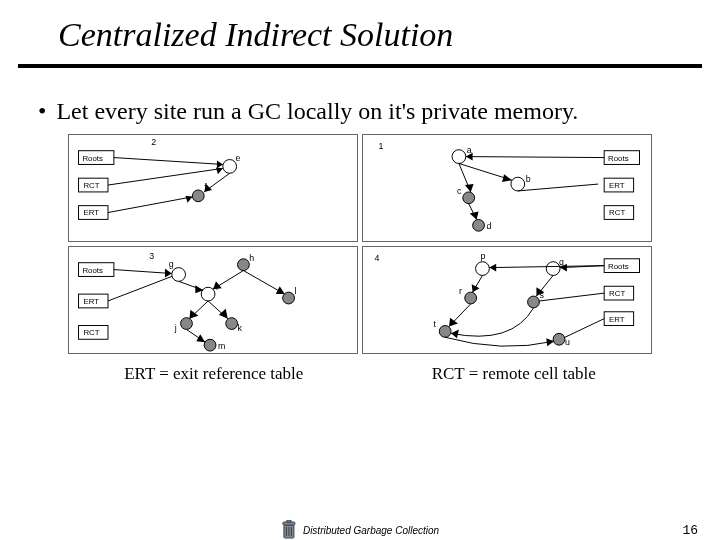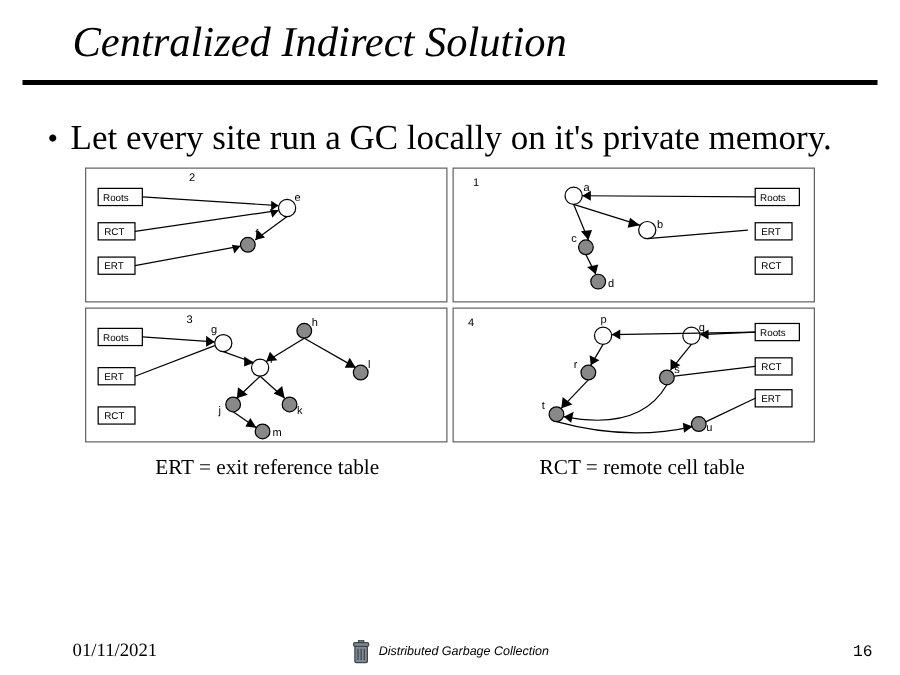--- a/index.html
+++ b/index.html
@@ -26,21 +26,21 @@
   .bullet-row {
     padding: 28px 38px 0 38px;
     display: flex;
   }
   .bullet-dot {
     font-size: 24px;
     line-height: 30px;
     padding-right: 10px;
   }
   .bullet-text {
-    font-size: 28px;
+    font-size: 24px;
     line-height: 30px;
   }
   .diagrams {
     margin: 8px auto 0 auto;
     width: 584px;
     display: grid;
     grid-template-columns: 1fr 1fr;
     grid-template-rows: 1fr 1fr;
     gap: 4px;
   }
@@ -254,21 +254,20 @@
   </div>
 
 </div>
 
 <div class="caption-row">
   <div class="caption">ERT = exit reference table</div>
   <div class="caption">RCT = remote cell table</div>
 </div>
 
 <div class="footer">
-  <div class="date">01/11/2021</div>
   <div class="center-foot">
     <svg class="trash" viewBox="0 0 16 20">
       <rect x="3" y="5" width="10" height="13" rx="1" fill="#7a8a99" stroke="#444"></rect>
       <rect x="2" y="2" width="12" height="3" rx="1" fill="#7a8a99" stroke="#444"></rect>
       <rect x="6" y="0" width="4" height="2" fill="#7a8a99" stroke="#444"></rect>
       <line x1="5.5" y1="7" x2="5.5" y2="16" stroke="#444"></line>
       <line x1="8" y1="7" x2="8" y2="16" stroke="#444"></line>
       <line x1="10.5" y1="7" x2="10.5" y2="16" stroke="#444"></line>
     </svg>
     <span class="topic">Distributed Garbage Collection</span>

